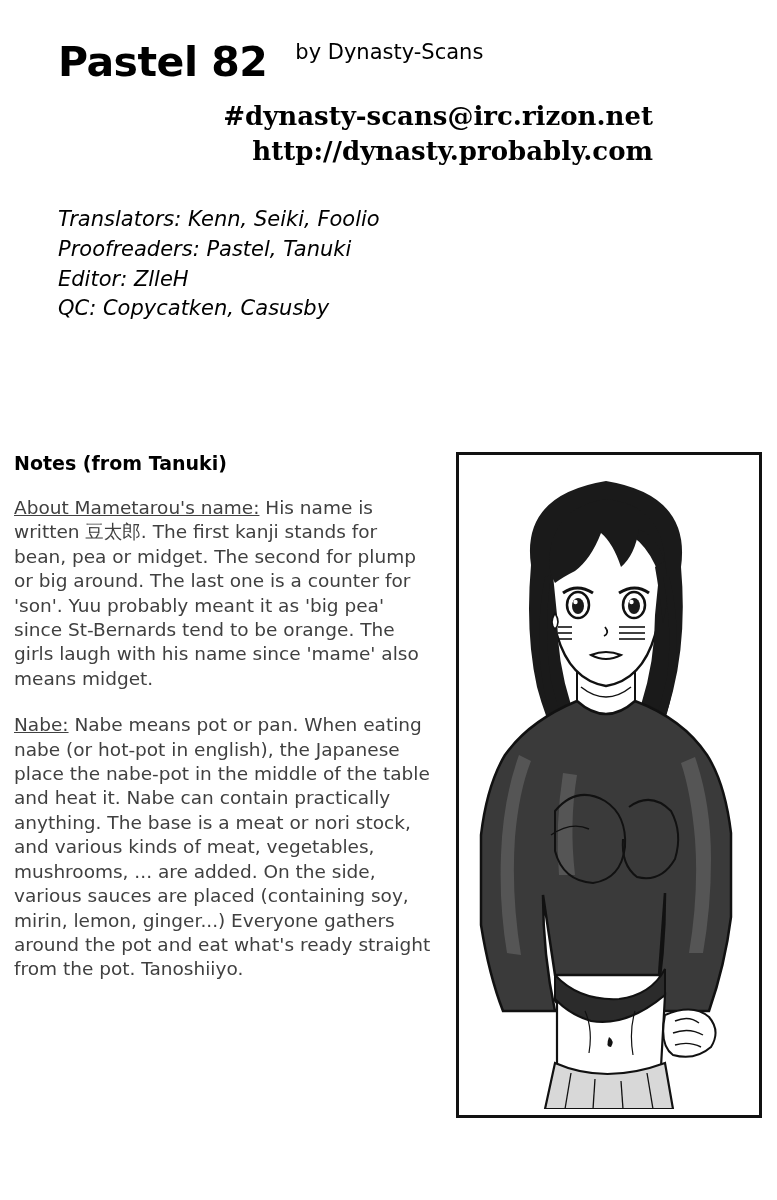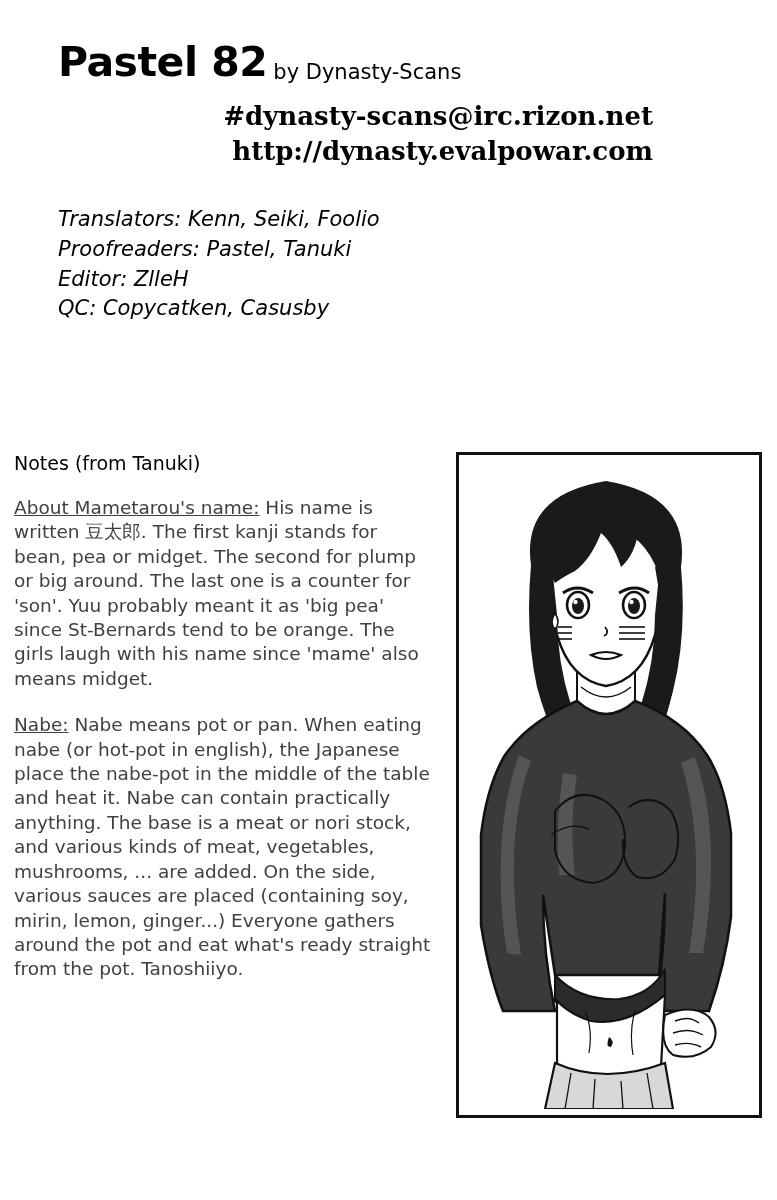--- a/index.html
+++ b/index.html
@@ -25,22 +25,22 @@
 
   
   .header {
     position: absolute;
     left: 58px;
     top: 42px;
     width: 660px;
   }
   .title-row {
     display: flex;
-    align-items: flex-end;
-    gap: 6px;
+    align-items: flex-start;
+    gap: 28px;
   }
   .title {
     font-family: "DejaVu Sans", sans-serif;
     font-size: 41px;
     font-weight: bold;
     letter-spacing: -0.5px;
     line-height: 1;
     color: #000;
   }
   .byline {
@@ -77,21 +77,21 @@
   
   .notes {
     position: absolute;
     left: 14px;
     top: 452px;
     width: 420px;
   }
   .notes-heading {
     font-family: "DejaVu Sans", sans-serif;
     font-size: 19px;
-    font-weight: normal;
+    font-weight: bold;
     color: #000;
     margin-bottom: 22px;
   }
   .note-block {
     font-family: "DejaVu Sans", sans-serif;
     font-size: 18.5px;
     line-height: 1.32;
     color: #404040;
     margin-bottom: 22px;
     text-align: left;
@@ -118,21 +118,21 @@
 
 <div class="page">
 
   <div class="header">
     <div class="title-row">
       <div class="title">Pastel 82</div>
       <div class="byline">by Dynasty-Scans</div>
     </div>
     <div class="contact">
       <div>#dynasty-scans@irc.rizon.net</div>
-      <div>http://dynasty.evalpowar.com</div>
+      <div>http://dynasty.probably.com</div>
     </div>
   </div>
 
   <div class="credits">
     <div>Translators: Kenn, Seiki, Foolio</div>
     <div>Proofreaders: Pastel, Tanuki</div>
     <div>Editor: ZlleH</div>
     <div>QC: Copycatken, Casusby</div>
   </div>
 

